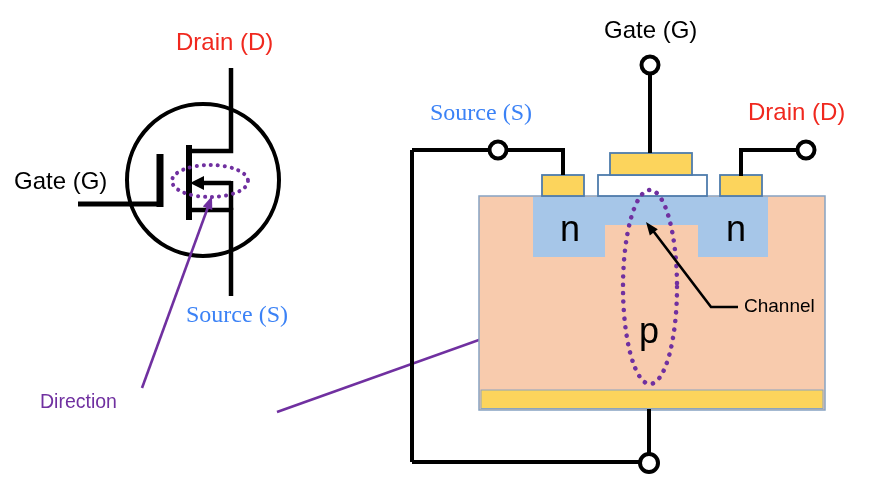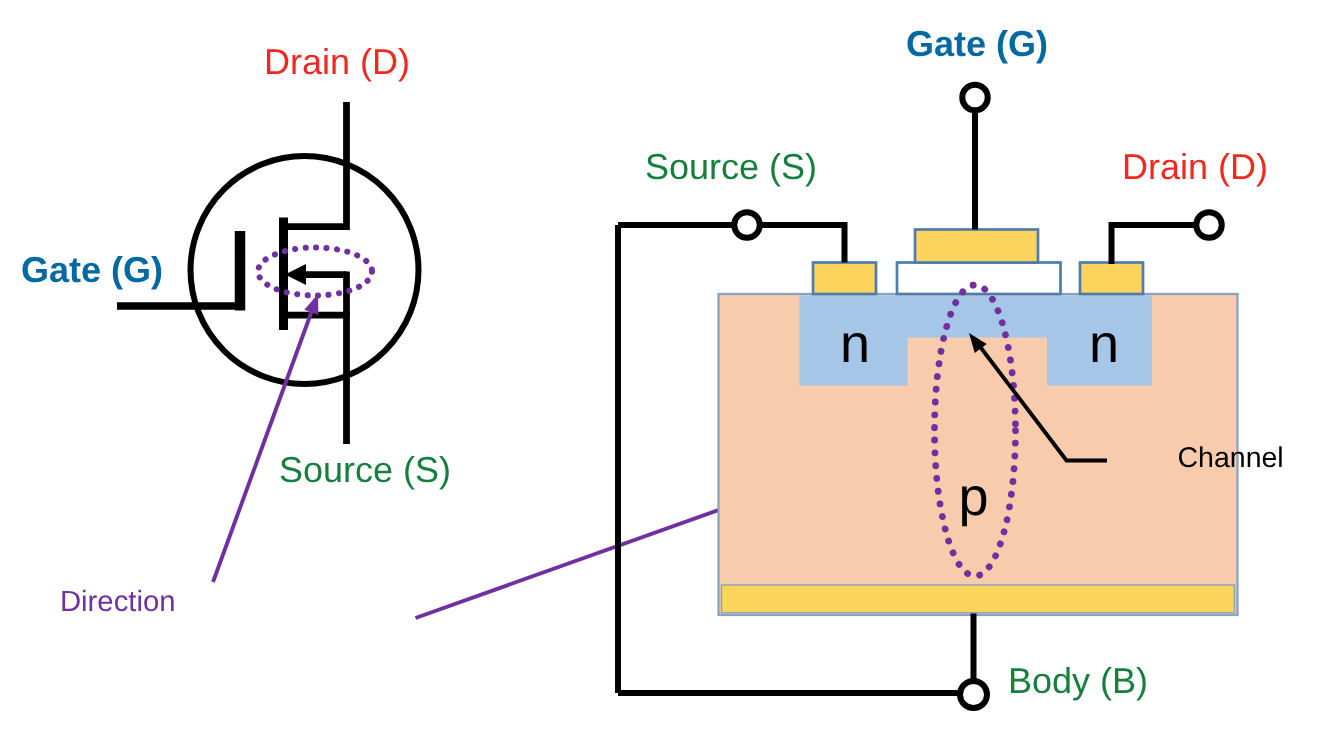--- a/index.html
+++ b/index.html
@@ -1,26 +1,26 @@
 <!DOCTYPE html>
 <html><head>
 <meta charset="utf-8">
 <style>
   html,body{margin:0;padding:0;background:#fff;}
   #stage{position:relative;width:882px;height:500px;background:#ffffff;overflow:hidden;
          font-family:"Liberation Sans","DejaVu Sans",sans-serif;border-radius:20px;}
   #stage svg{position:absolute;left:0;top:0;}
   .lbl{position:absolute;white-space:nowrap;font-size:24px;line-height:1.1;}
   .red{color:#F0281E;}
-  .green{color:#0369a1;font-weight:bold;}
-  .blue{color:#15803d;}
+  .green{color:#000000;}
+  .blue{color:#3b82f6;font-family:Liberation Serif, serif;}
   .black{color:#000000;}
   .ctr{transform:translate(-50%,-50%);}
   .region-lbl{font-size:36px;}
-  .channel-lbl{font-size:19px;margin-left:41px;}
+  .channel-lbl{font-size:19px;}
   .annotation{position:absolute;left:40px;top:388px;color:#7030A0;font-size:19.5px;line-height:27.5px;}
 </style>
 </head>
 <body>
 
 <div id="stage">
 
   <svg width="882" height="500" viewBox="0 0 882 500">
 
     <circle cx="203" cy="180" r="76" fill="none" stroke="#000" stroke-width="4"></circle>
@@ -66,21 +66,20 @@
     <polygon points="0,0 -13,5 -13,-5" fill="#000" transform="translate(646,222) rotate(-127)"></polygon>
   </svg>
 
   <div class="lbl red" style="left:176px;top:29px;">Drain (D)</div>
   <div class="lbl green" style="left:14px;top:168px;">Gate (G)</div>
   <div class="lbl blue" style="left:186px;top:301px;">Source (S)</div>
 
   <div class="lbl green" style="left:604px;top:17px;">Gate (G)</div>
   <div class="lbl blue" style="left:430px;top:99px;">Source (S)</div>
   <div class="lbl red" style="left:748px;top:99px;">Drain (D)</div>
-  <div class="lbl blue" style="left:672px;top:442px;">Body (B)</div>
 
   <div class="lbl black region-lbl ctr" style="left:570px;top:229px;">n</div>
   <div class="lbl black region-lbl ctr" style="left:736px;top:229px;">n</div>
   <div class="lbl black region-lbl ctr" style="left:649px;top:331px;">p</div>
 
   <div class="lbl black channel-lbl" style="left:744px;top:296px;">Channel</div>
 
   <div class="annotation">
     <div>Direction</div>
   </div>

